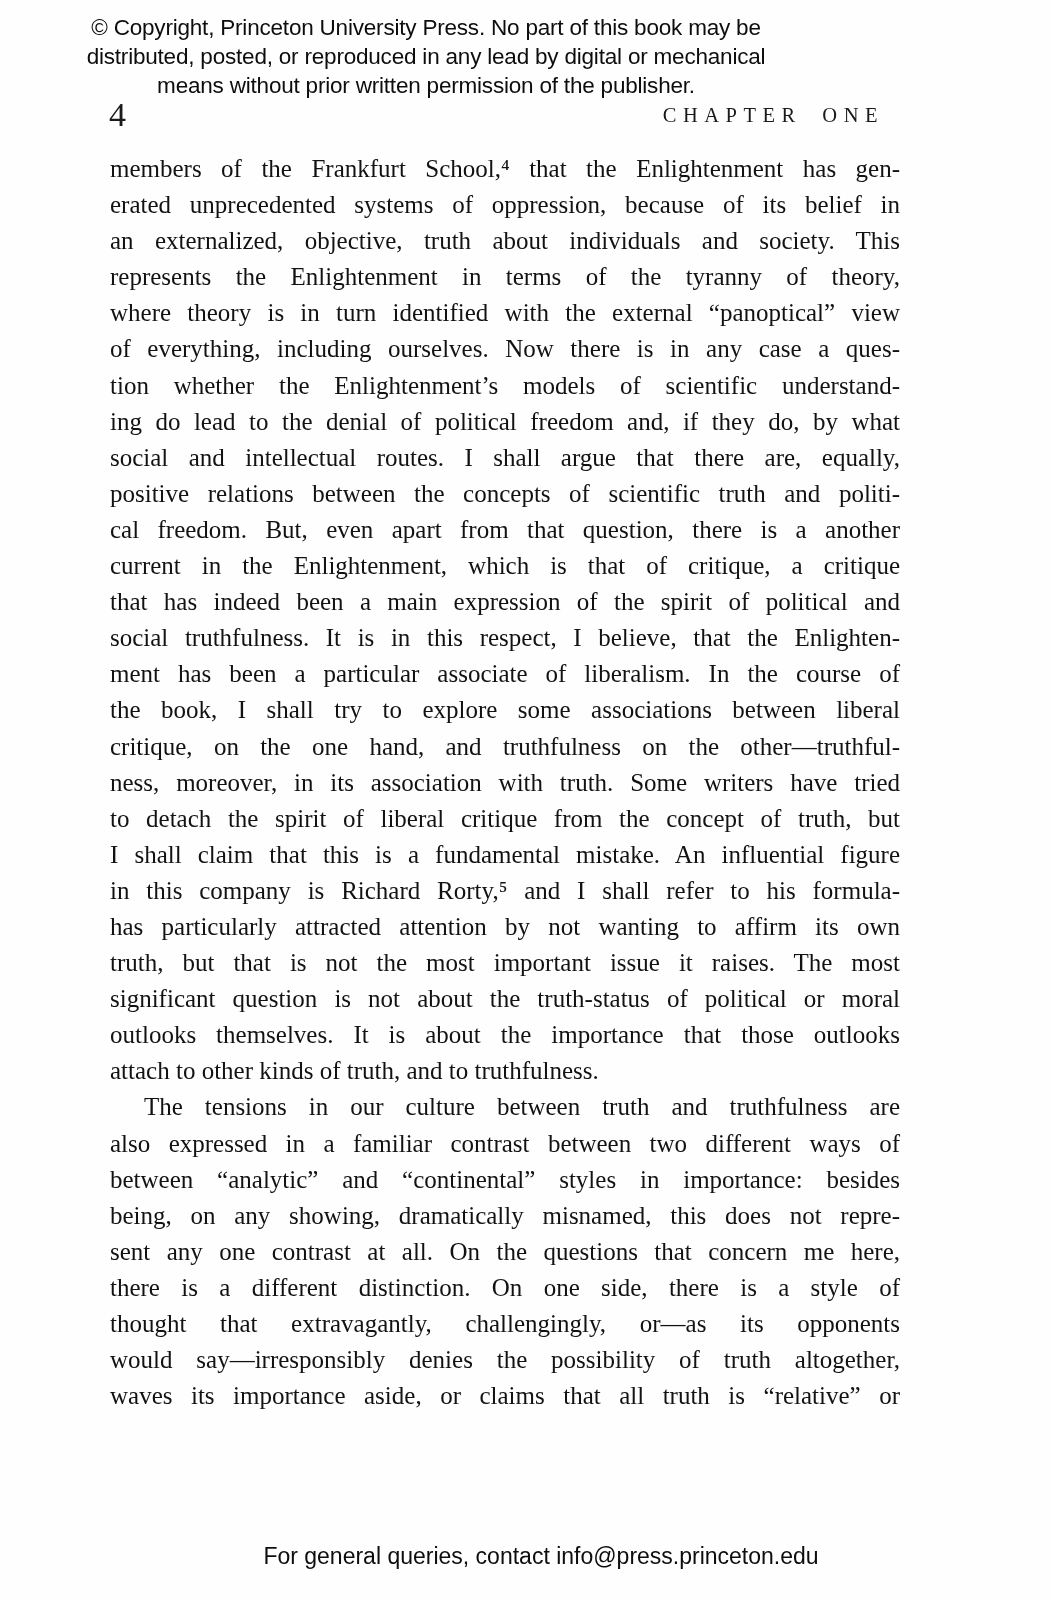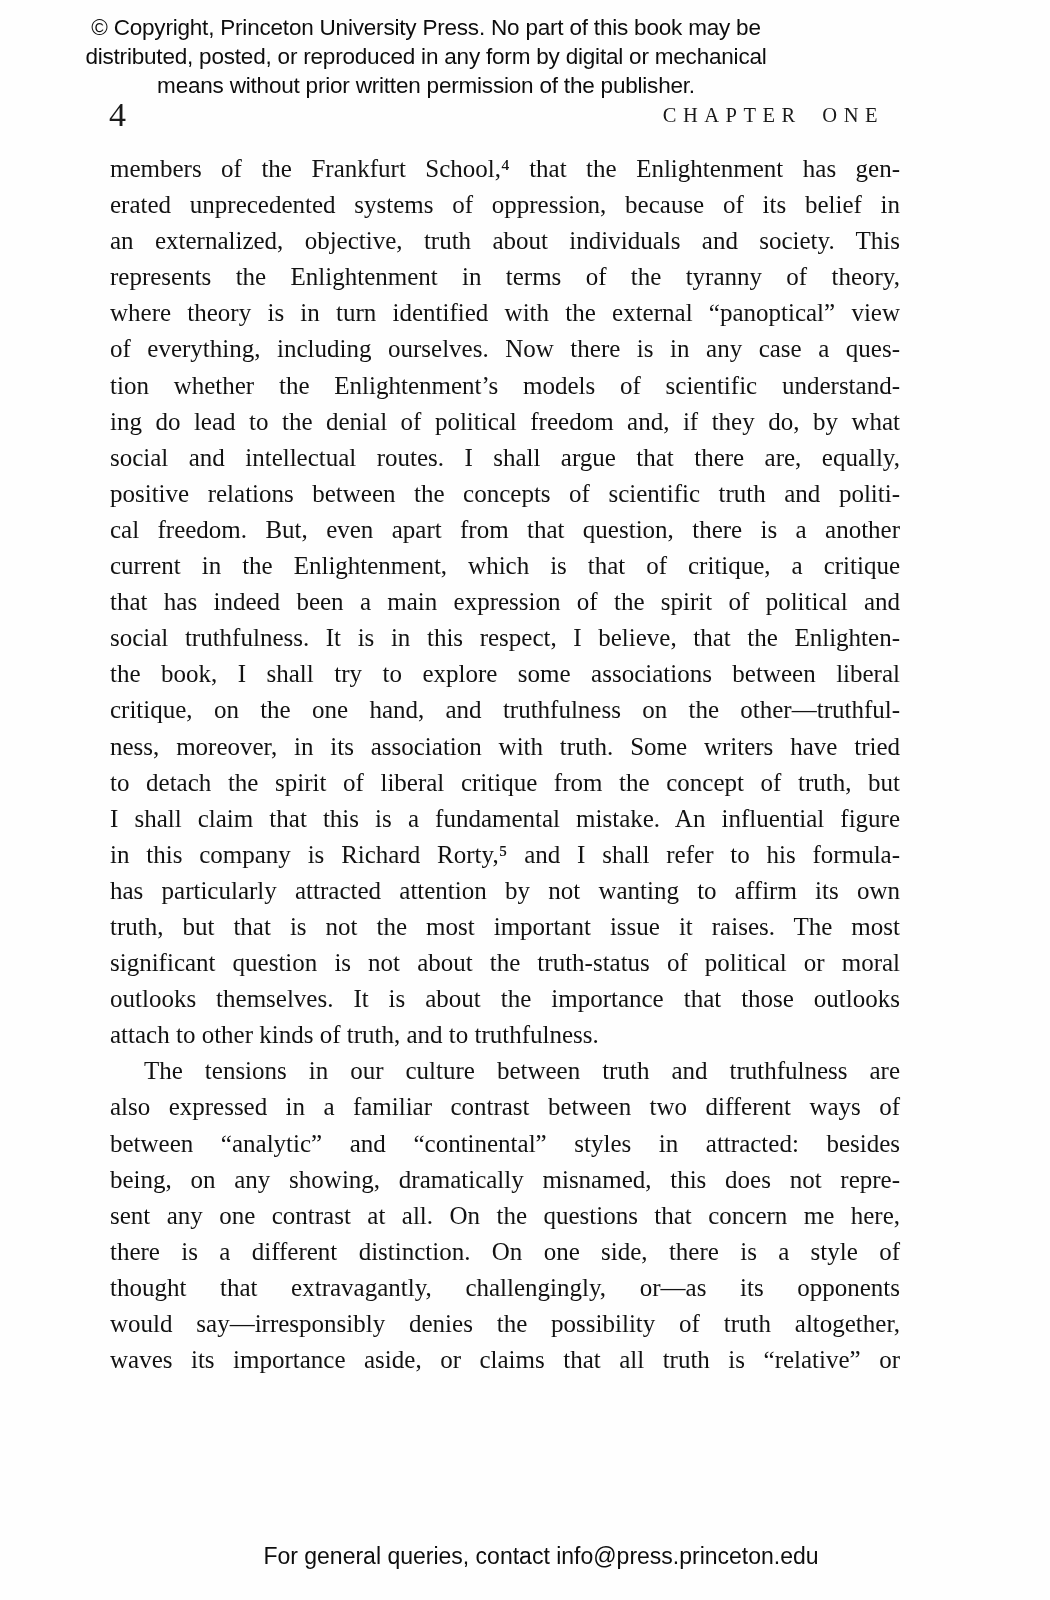--- a/index.html
+++ b/index.html
@@ -72,21 +72,21 @@
     font-family: "Liberation Sans", "DejaVu Sans", sans-serif;
     font-size: 23px;
     color: #0d0d0d;
   }
 </style>
 </head>
 <body>
 
 <div class="copyright-block">
   <div>© Copyright, Princeton University Press. No part of this book may be</div>
-  <div>distributed, posted, or reproduced in any form by digital or mechanical</div>
+  <div>distributed, posted, or reproduced in any lead by digital or mechanical</div>
   <div>means without prior written permission of the publisher.</div>
 </div>
 
 <div class="page-number">4</div>
 
 <div class="chapter-label">CHAPTER ONE</div>
 
 <div class="body-text">
     <div class="paragraph">
       <div class="line">members of the Frankfurt School,⁴ that the Enlightenment has gen-</div>
@@ -96,36 +96,37 @@
       <div class="line">where theory is in turn identified with the external “panoptical” view</div>
       <div class="line">of everything, including ourselves. Now there is in any case a ques-</div>
       <div class="line">tion whether the Enlightenment’s models of scientific understand-</div>
       <div class="line">ing do lead to the denial of political freedom and, if they do, by what</div>
       <div class="line">social and intellectual routes. I shall argue that there are, equally,</div>
       <div class="line">positive relations between the concepts of scientific truth and politi-</div>
       <div class="line">cal freedom. But, even apart from that question, there is a another</div>
       <div class="line">current in the Enlightenment, which is that of critique, a critique</div>
       <div class="line">that has indeed been a main expression of the spirit of political and</div>
       <div class="line">social truthfulness. It is in this respect, I believe, that the Enlighten-</div>
+      <div class="line">ment has been a particular associate of liberalism. In the course of</div>
       <div class="line">the book, I shall try to explore some associations between liberal</div>
       <div class="line">critique, on the one hand, and truthfulness on the other—truthful-</div>
       <div class="line">ness, moreover, in its association with truth. Some writers have tried</div>
       <div class="line">to detach the spirit of liberal critique from the concept of truth, but</div>
       <div class="line">I shall claim that this is a fundamental mistake. An influential figure</div>
       <div class="line">in this company is Richard Rorty,⁵ and I shall refer to his formula-</div>
       <div class="line">has particularly attracted attention by not wanting to affirm its own</div>
       <div class="line">truth, but that is not the most important issue it raises. The most</div>
       <div class="line">significant question is not about the truth-status of political or moral</div>
       <div class="line">outlooks themselves. It is about the importance that those outlooks</div>
       <div class="line last-left">attach to other kinds of truth, and to truthfulness.</div>
     </div>
     <div class="paragraph">
       <div class="line indent">The tensions in our culture between truth and truthfulness are</div>
       <div class="line">also expressed in a familiar contrast between two different ways of</div>
-      <div class="line">between “analytic” and “continental” styles in attracted: besides</div>
+      <div class="line">between “analytic” and “continental” styles in importance: besides</div>
       <div class="line">being, on any showing, dramatically misnamed, this does not repre-</div>
       <div class="line">sent any one contrast at all. On the questions that concern me here,</div>
       <div class="line">there is a different distinction. On one side, there is a style of</div>
       <div class="line">thought that extravagantly, challengingly, or—as its opponents</div>
       <div class="line">would say—irresponsibly denies the possibility of truth altogether,</div>
       <div class="line">waves its importance aside, or claims that all truth is “relative” or</div>
     </div>
   </div>
 
 <div class="page-footer">For general queries, contact info@press.princeton.edu</div>

